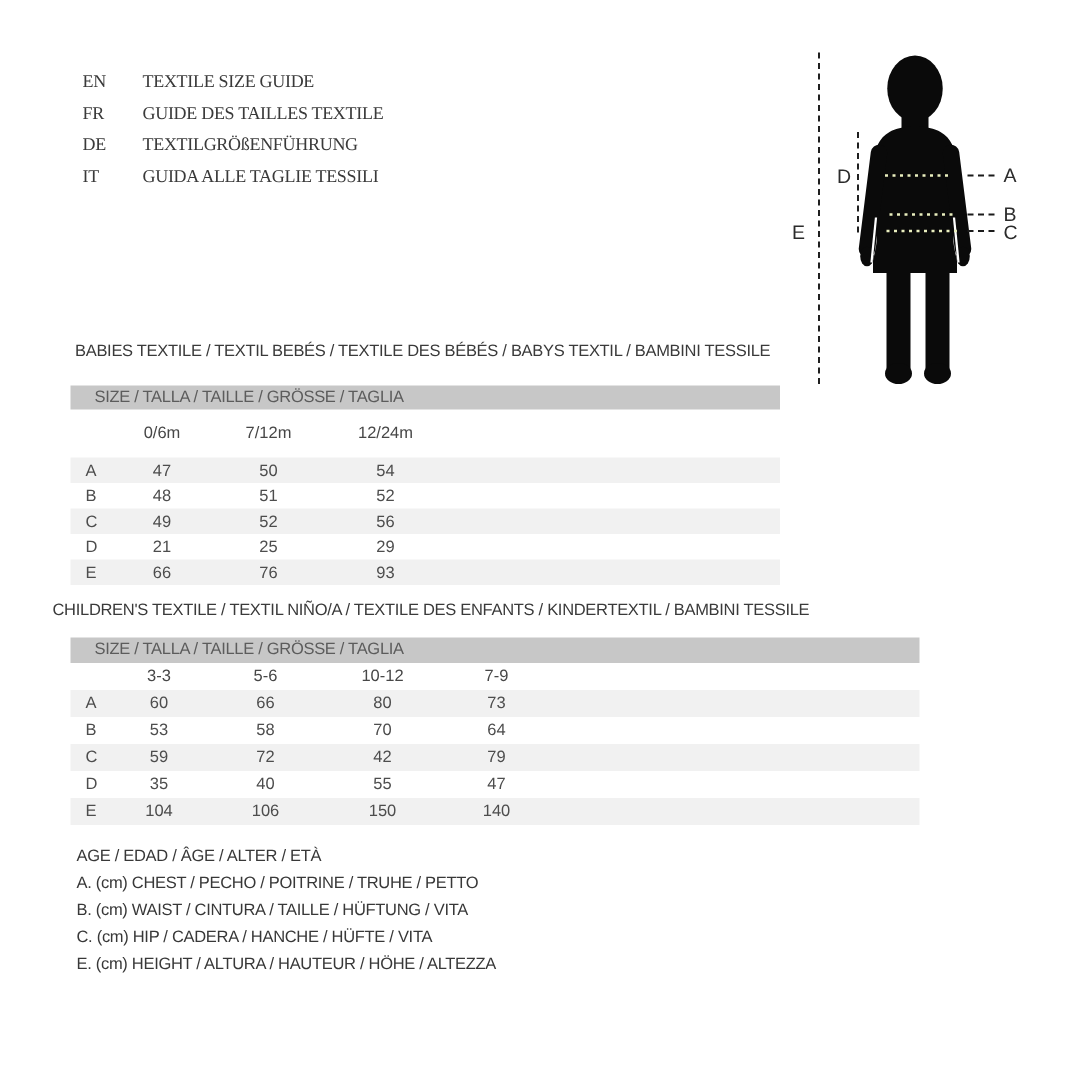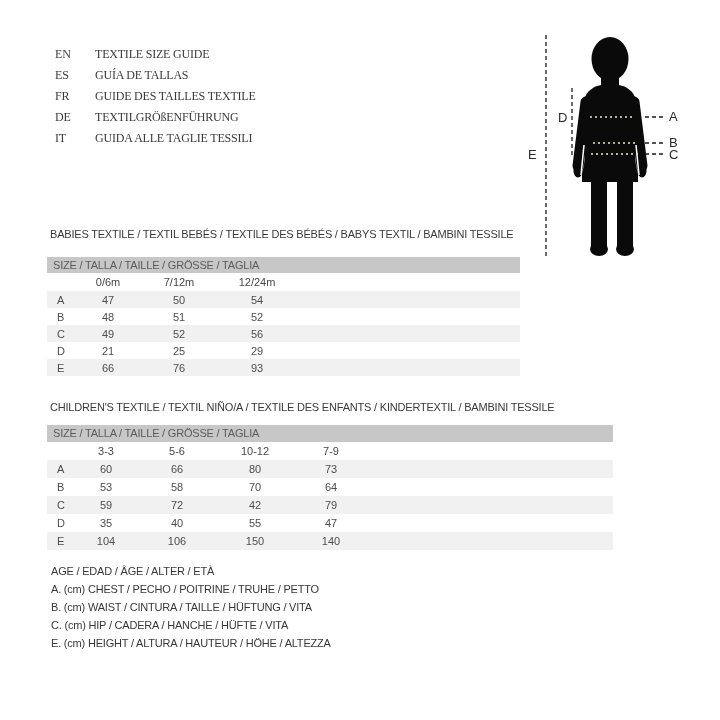--- a/index.html
+++ b/index.html
@@ -11,57 +11,54 @@
   .abs{position:absolute;}
 
   
   .lang-list{left:55px;top:44px;font-size:12px;line-height:21px;color:#3a3a3a;letter-spacing:-0.2px;font-family:Liberation Serif, serif;}
   .lang-row{white-space:nowrap;}
   .lang-code{display:inline-block;width:40px;}
 
   
   .section-title{font-size:11px;color:#3a3a3a;letter-spacing:-0.2px;white-space:nowrap;}
   .babies-title{left:50px;top:228px;}
-  .children-title{left:50px;top:401px;}
+  .children-title{left:35px;top:401px;}
 
   
   .size-table{left:47px;}
   .babies-table{top:257px;width:473px;}
   .children-table{top:425px;width:566px;}
   .table-bar{
     background:#c7c7c7;color:#5c5c5c;font-size:11px;letter-spacing:-0.2px;
-    height:16px;line-height:16px;padding-left:6px;white-space:nowrap;
+    height:16px;line-height:16px;padding-left:16px;white-space:nowrap;
   }
   .children-table .table-bar{height:17px;line-height:17px;}
   .t-row{display:grid;align-items:center;font-size:11px;color:#4d4d4d;}
   .babies-table .t-row{grid-template-columns:28px 66px 76px 80px 1fr;height:17px;}
-  .babies-table .t-row.colhead{height:18px;}
+  .babies-table .t-row.colhead{height:32px;}
   .children-table .t-row{grid-template-columns:28px 62px 80px 76px 76px 1fr;height:18px;}
   .t-row.stripe{background:#f1f1f1;}
   .t-row .lab{padding-left:10px;}
   .t-row .val{text-align:center;}
   .t-row.colhead{color:#474747;}
 
   
   .legend{left:51px;top:562px;font-size:11px;line-height:18px;color:#383838;letter-spacing:-0.2px;}
   .legend div{white-space:nowrap;}
 
   
   .figure{left:520px;top:20px;}
   .fig-label{font-size:13px;fill:#2b2b2b;font-family:"Liberation Sans",sans-serif;}
 </style>
 </head>
 <body>
 
 <div class="abs lang-list">
   <div class="lang-row">
     <span class="lang-code">EN</span><span>TEXTILE SIZE GUIDE</span>
-  </div>
-  <div class="lang-row">
-    <span class="lang-code">ES</span><span>GUÍA DE TALLAS</span>
   </div>
   <div class="lang-row">
     <span class="lang-code">FR</span><span>GUIDE DES TAILLES TEXTILE</span>
   </div>
   <div class="lang-row">
     <span class="lang-code">DE</span><span>TEXTILGRÖßENFÜHRUNG</span>
   </div>
   <div class="lang-row">
     <span class="lang-code">IT</span><span>GUIDA ALLE TAGLIE TESSILI</span>
   </div>

